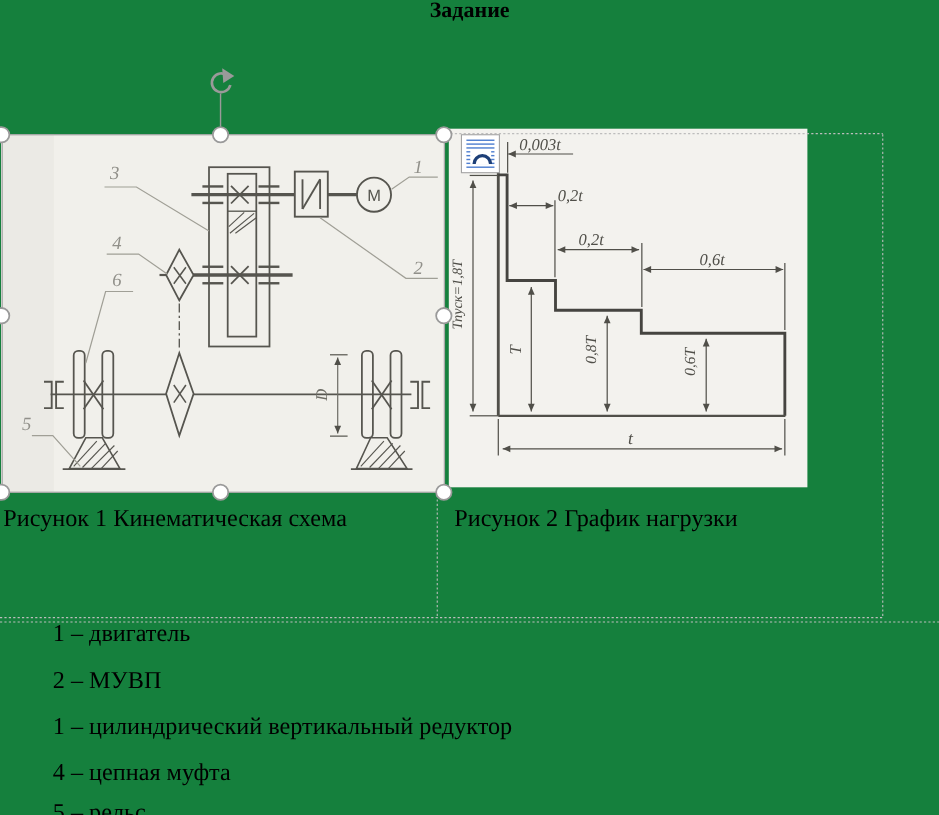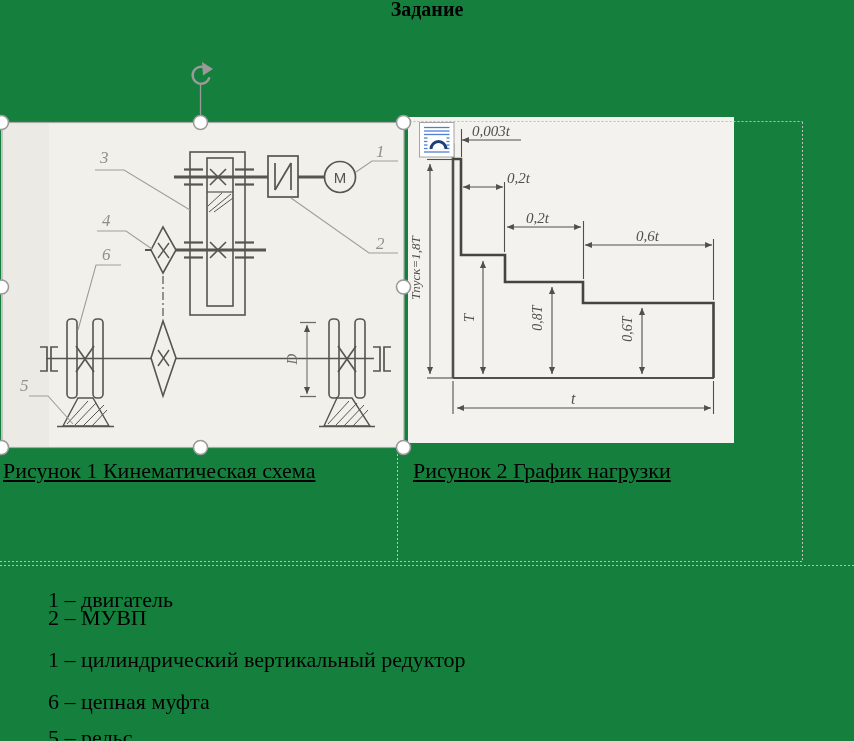--- a/index.html
+++ b/index.html
@@ -1,24 +1,24 @@
 <!DOCTYPE html>
 <html><head>
 <meta charset="utf-8">
 <style>
   html,body{margin:0;padding:0;background:#fff;}
   .page{position:relative;width:854px;height:741px;overflow:hidden;background:#15803d;
         font-family:"Liberation Serif",serif;color:#000;}
   .title{position:absolute;top:-2px;left:0;width:854px;text-align:center;
          font-weight:bold;font-size:20px;}
-  .caption{position:absolute;top:458px;font-size:22px;white-space:nowrap;text-decoration:underline;}
+  .caption{position:absolute;top:458px;font-size:22px;white-space:nowrap;}
   .cap1{left:3px;}
   .cap2{left:413px;}
   .legend-item{position:absolute;left:48px;font-size:22px;white-space:nowrap;line-height:24px;}
-  .li0{top:564px;margin-top:24px;}.li1{top:606px;}.li2{top:648px;}.li3{top:690px;}.li4{top:726px;}
+  .li0{top:564px;}.li1{top:606px;}.li2{top:648px;}.li3{top:690px;}.li4{top:726px;}
   svg text{user-select:none;}
 </style>
 </head>
 <body>
 
 <div class="page">
 
   <div class="title">Задание</div>
 
   <svg width="854" height="741" viewBox="0 0 854 741">
@@ -251,16 +251,16 @@
   </svg>
 
   
   <div class="caption cap1">Рисунок 1 Кинематическая схема</div>
   <div class="caption cap2">Рисунок 2 График нагрузки</div>
 
   
   <div class="legend-item li0">1 – двигатель</div>
   <div class="legend-item li1">2 – МУВП</div>
   <div class="legend-item li2">1 – цилиндрический вертикальный редуктор</div>
-  <div class="legend-item li3">6 – цепная муфта</div>
+  <div class="legend-item li3">4 – цепная муфта</div>
   <div class="legend-item li4">5 – рельс</div>
 
 </div>
 
 </body></html>

